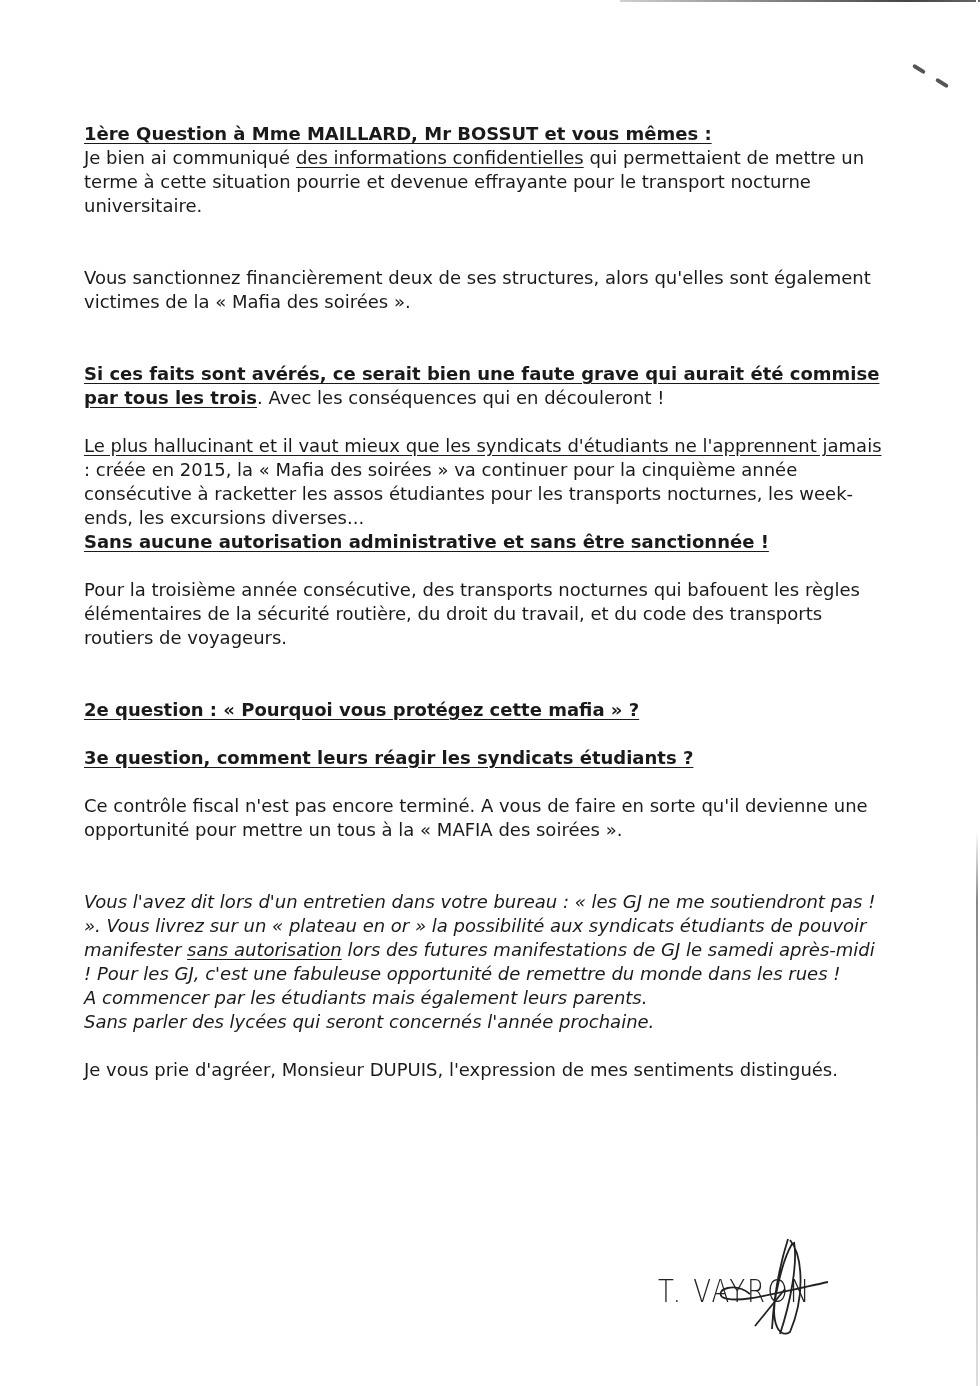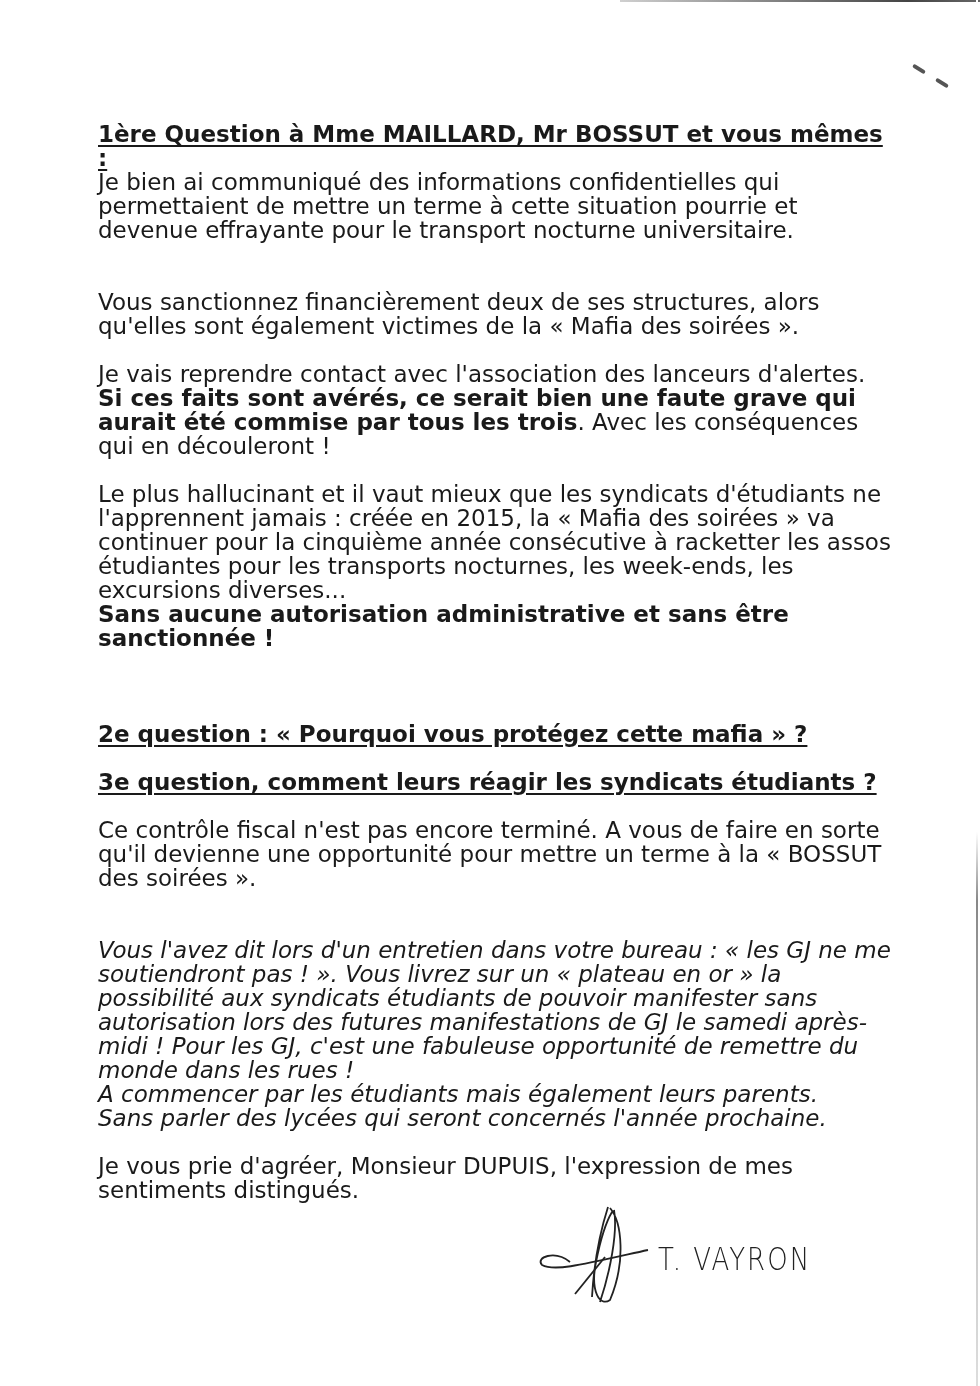--- a/index.html
+++ b/index.html
@@ -15,30 +15,30 @@
     position: absolute; top: 0; right: 2px; width: 2px; height: 1386px;
     background: linear-gradient(180deg, #fff 0%, #fff 60%, #888 65%, #bbb 80%, #ddd 100%);
   }
   .corner-mark {
     position: absolute; width: 14px; height: 4px; background: #555;
     border-radius: 2px;
   }
   .cm1 { left: 912px; top: 67px; transform: rotate(32deg); }
   .cm2 { left: 935px; top: 81px; transform: rotate(32deg); }
 
-  .doc { position: absolute; left: 98px; top: 122px; width: 800px; font-size: 23px; line-height: 24px; }
+  .doc { position: absolute; left: 84px; top: 122px; width: 800px; font-size: 18px; line-height: 24px; }
   .para { margin: 0; white-space: pre-line; }
   .gap-small { height: 24px; }
   .gap-big { height: 48px; }
   .b { font-weight: bold; }
-  .u { text-underline-offset: 3px; margin-top: 48px; }
+  .u { text-decoration: underline; text-underline-offset: 3px; margin-top: 48px; }
   .i { font-style: italic; }
   .heading { font-weight: bold; text-decoration: underline; text-underline-offset: 3px; }
 
-  .signature-block { position: absolute; left: 530px; top: 1202px; width: 300px; height: 110px; }
+  .signature-block { position: absolute; left: 530px; top: 1234px; width: 300px; height: 110px; text-align: right; }
   .sig-name {
     position: absolute; left: 128px; top: 42px; font-family: "DejaVu Sans", sans-serif;
     font-size: 26px; letter-spacing: 2px; font-weight: 300; color: #222;
     transform: scaleY(1.2);
   }
 </style>
 </head>
 <body>
 
 <div class="scan-top-line"></div>
@@ -53,38 +53,39 @@
 
   <div class="gap-small"></div>
 
 
   <div class="gap-small"></div>
 
   <p class="para">Vous sanctionnez financièrement deux de ses structures, alors qu'elles sont également victimes de la « Mafia des soirées ».</p>
 
   <div class="gap-small"></div>
 
-  <p class="para"><span>Je vais reprendre contact avec l'association des lanceurs d'alertes.</span><br><span class="b u">Si ces faits sont avérés, ce serait bien une faute grave qui aurait été commise par tous les trois</span><span>. Avec les conséquences qui en découleront !</span></p>
+  <p class="para"><br><span class="b u">Si ces faits sont avérés, ce serait bien une faute grave qui aurait été commise par tous les trois</span><span>. Avec les conséquences qui en découleront !</span></p>
 
   <div class="gap-small"></div>
 
   <p class="para"><span class="u">Le plus hallucinant et il vaut mieux que les syndicats d'étudiants ne l'apprennent jamais</span><span> : créée en 2015, la « Mafia des soirées » va continuer pour la cinquième année consécutive à racketter les assos étudiantes pour les transports nocturnes, les week-ends, les excursions diverses...</span><br><span class="b u">Sans aucune autorisation administrative et sans être sanctionnée !</span></p>
 
   <div class="gap-small"></div>
 
+  <p class="para">Pour la troisième année consécutive, des transports nocturnes qui bafouent les règles élémentaires de la sécurité routière, du droit du travail, et du code des transports routiers de voyageurs.</p>
 
   <div class="gap-big"></div>
 
   <p class="para heading">2e question :  « Pourquoi vous protégez cette mafia » ?</p>
   <div class="gap-small"></div>
   <p class="para heading">3e question, comment leurs réagir les syndicats étudiants ?</p>
 
   <div class="gap-small"></div>
 
-  <p class="para">Ce contrôle fiscal n'est pas encore terminé. A vous de faire en sorte qu'il devienne une opportunité pour mettre un terme à la « BOSSUT des soirées ».</p>
+  <p class="para">Ce contrôle fiscal n'est pas encore terminé. A vous de faire en sorte qu'il devienne une opportunité pour mettre un tous à la « MAFIA des soirées ».</p>
 
   <div class="gap-small"></div>
 
 
   <div class="gap-small"></div>
 
   <p class="para i"><span>Vous l'avez dit lors d'un entretien dans votre bureau : « les GJ ne me soutiendront pas ! ». Vous livrez sur un « plateau en or » la possibilité aux syndicats étudiants de pouvoir manifester </span><span class="u">sans autorisation</span><span> lors des futures manifestations de GJ le samedi après-midi !  Pour les GJ, c'est une fabuleuse opportunité de remettre du monde dans les rues !</span><br><span>A commencer par les étudiants mais également leurs parents.</span><br><span>Sans parler des lycées qui seront concernés l'année prochaine.</span></p>
 
   <div class="gap-small"></div>
 

